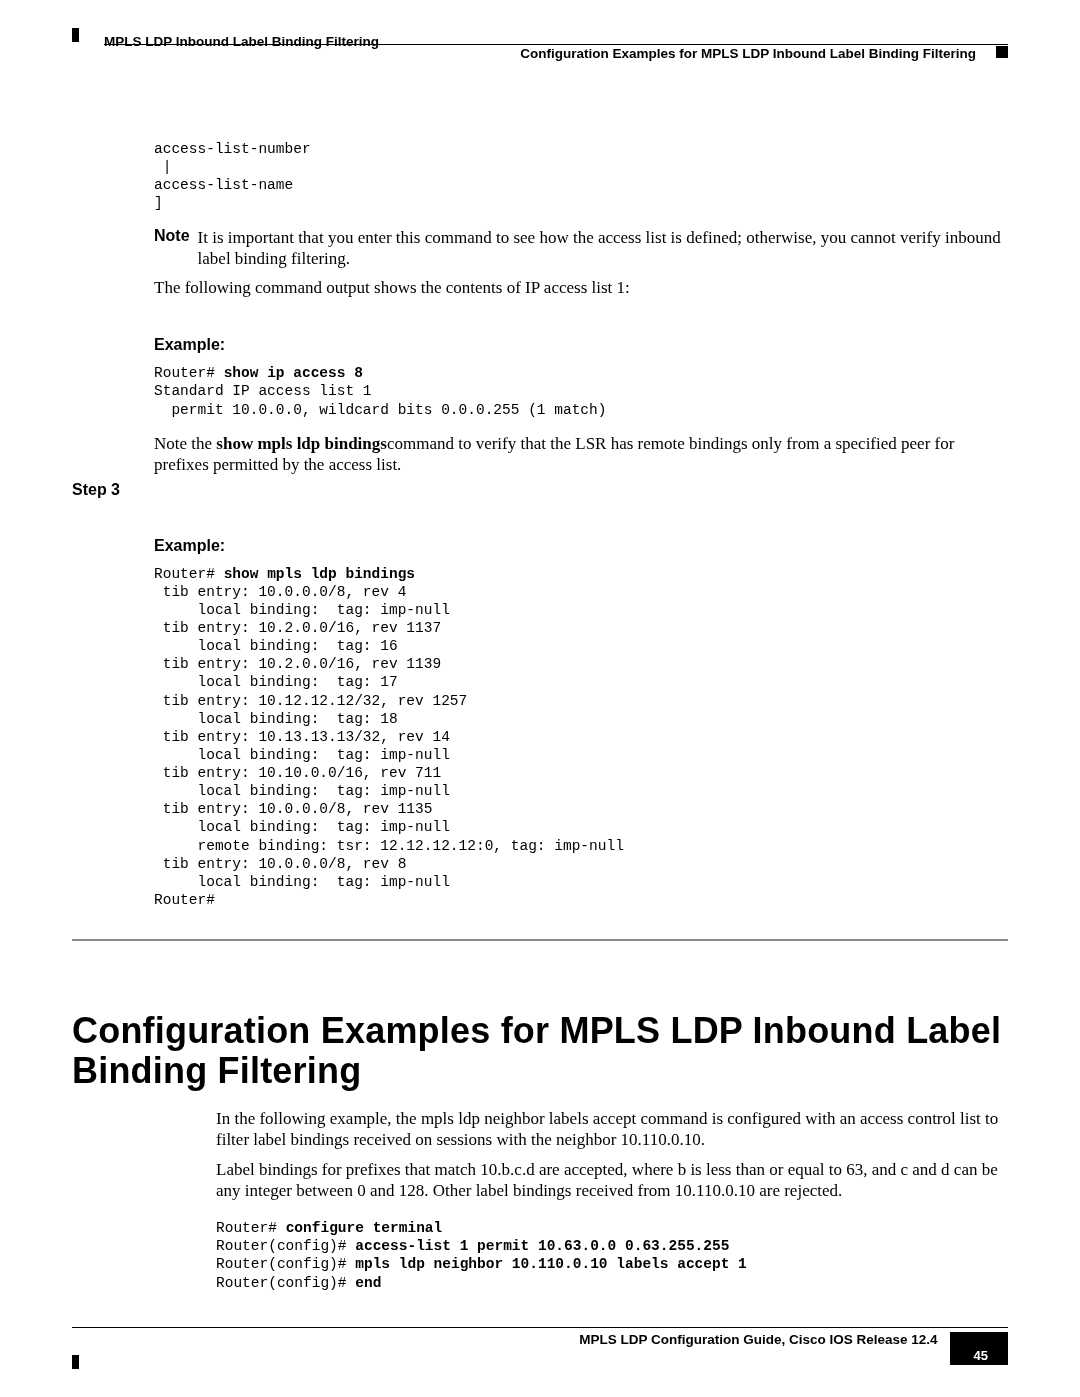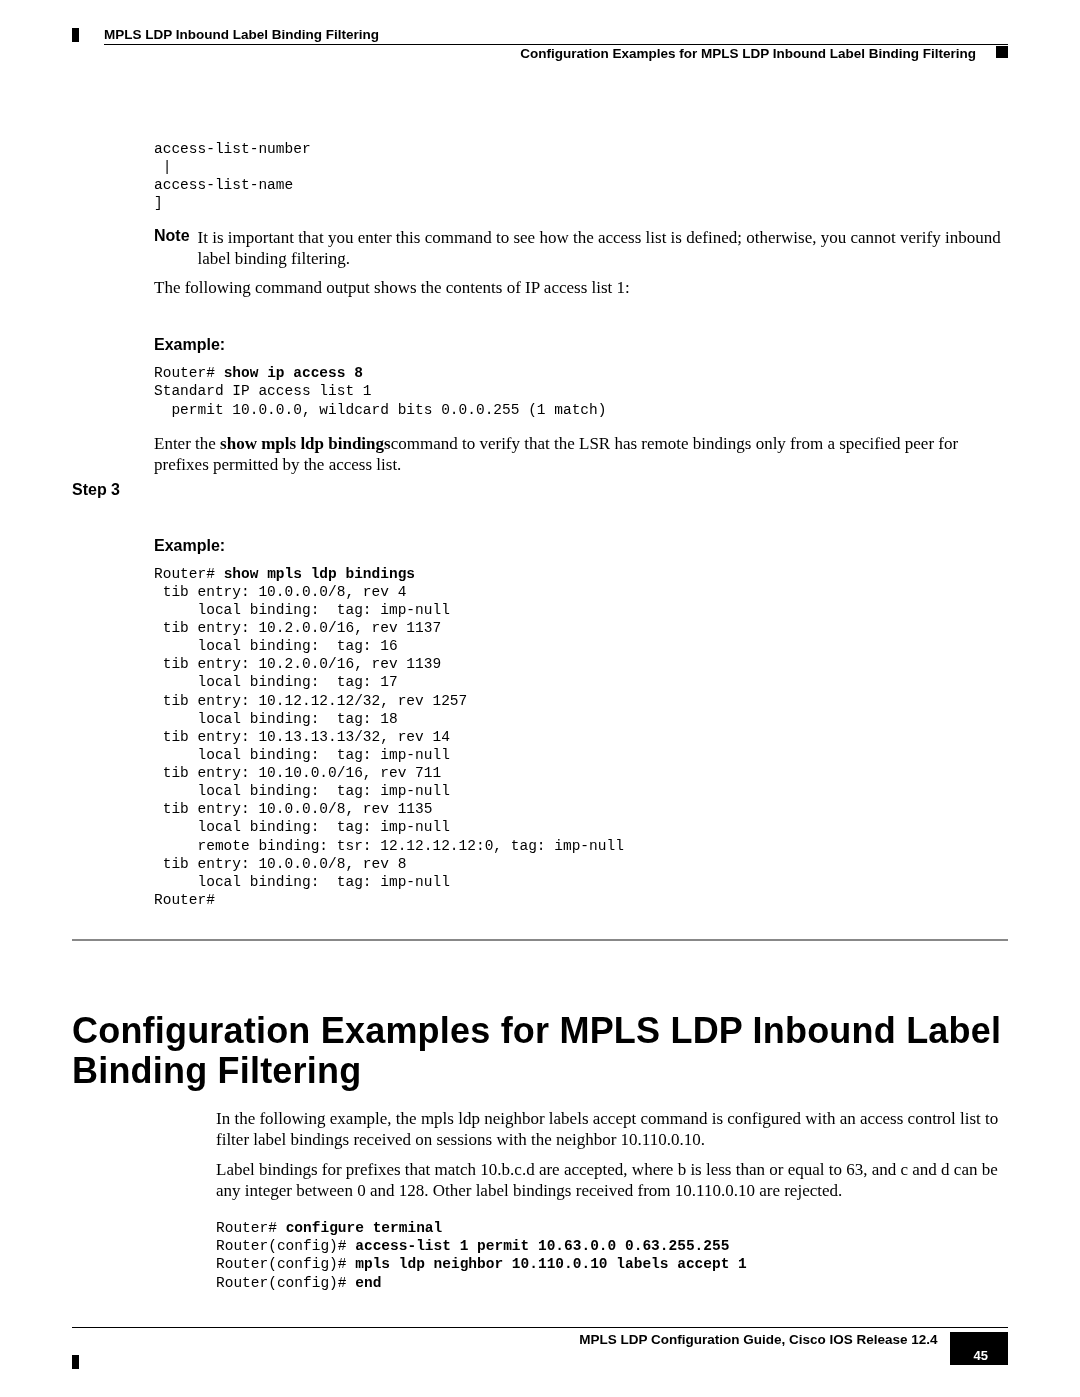--- a/index.html
+++ b/index.html
@@ -25,21 +25,21 @@
     position: absolute;
     left: 0;
     top: 4px;
     width: 7px;
     height: 14px;
     background: #000;
   }
   .top-left-title {
     position: absolute;
     left: 32px;
-    top: 3px;
+    top: 10px;
     font-family: Arial, Helvetica, sans-serif;
     font-weight: bold;
     font-size: 13.5px;
   }
   .top-right-title {
     position: absolute;
     right: 32px;
     top: 22px;
     font-family: Arial, Helvetica, sans-serif;
     font-weight: bold;
@@ -209,21 +209,21 @@
     <div class="body-text">The following command output shows the contents of IP access list 1:</div>
 
     <div class="example-label">Example:</div>
     <pre class="command"><span>Router# </span><span class="bold">show ip access 8</span>
 <span>Standard IP access list 1
   permit 10.0.0.0, wildcard bits 0.0.0.255 (1 match)</span></pre>
 
     <div class="step-row">
       <div class="step-label">Step 3</div>
       <div class="step-body">
-        <span>Enter the </span><span class="cmd">show mpls ldp bindings</span><span>command to verify that the LSR has remote bindings only from a specified peer for prefixes permitted by the access list.</span>
+        <span>Note the </span><span class="cmd">show mpls ldp bindings</span><span>command to verify that the LSR has remote bindings only from a specified peer for prefixes permitted by the access list.</span>
       </div>
     </div>
 
     <div class="example-label">Example:</div>
     <pre class="command"><span>Router# </span><span class="bold">show mpls ldp bindings</span>
 <span> tib entry: 10.0.0.0/8, rev 4
      local binding:  tag: imp-null
  tib entry: 10.2.0.0/16, rev 1137
      local binding:  tag: 16
  tib entry: 10.2.0.0/16, rev 1139

